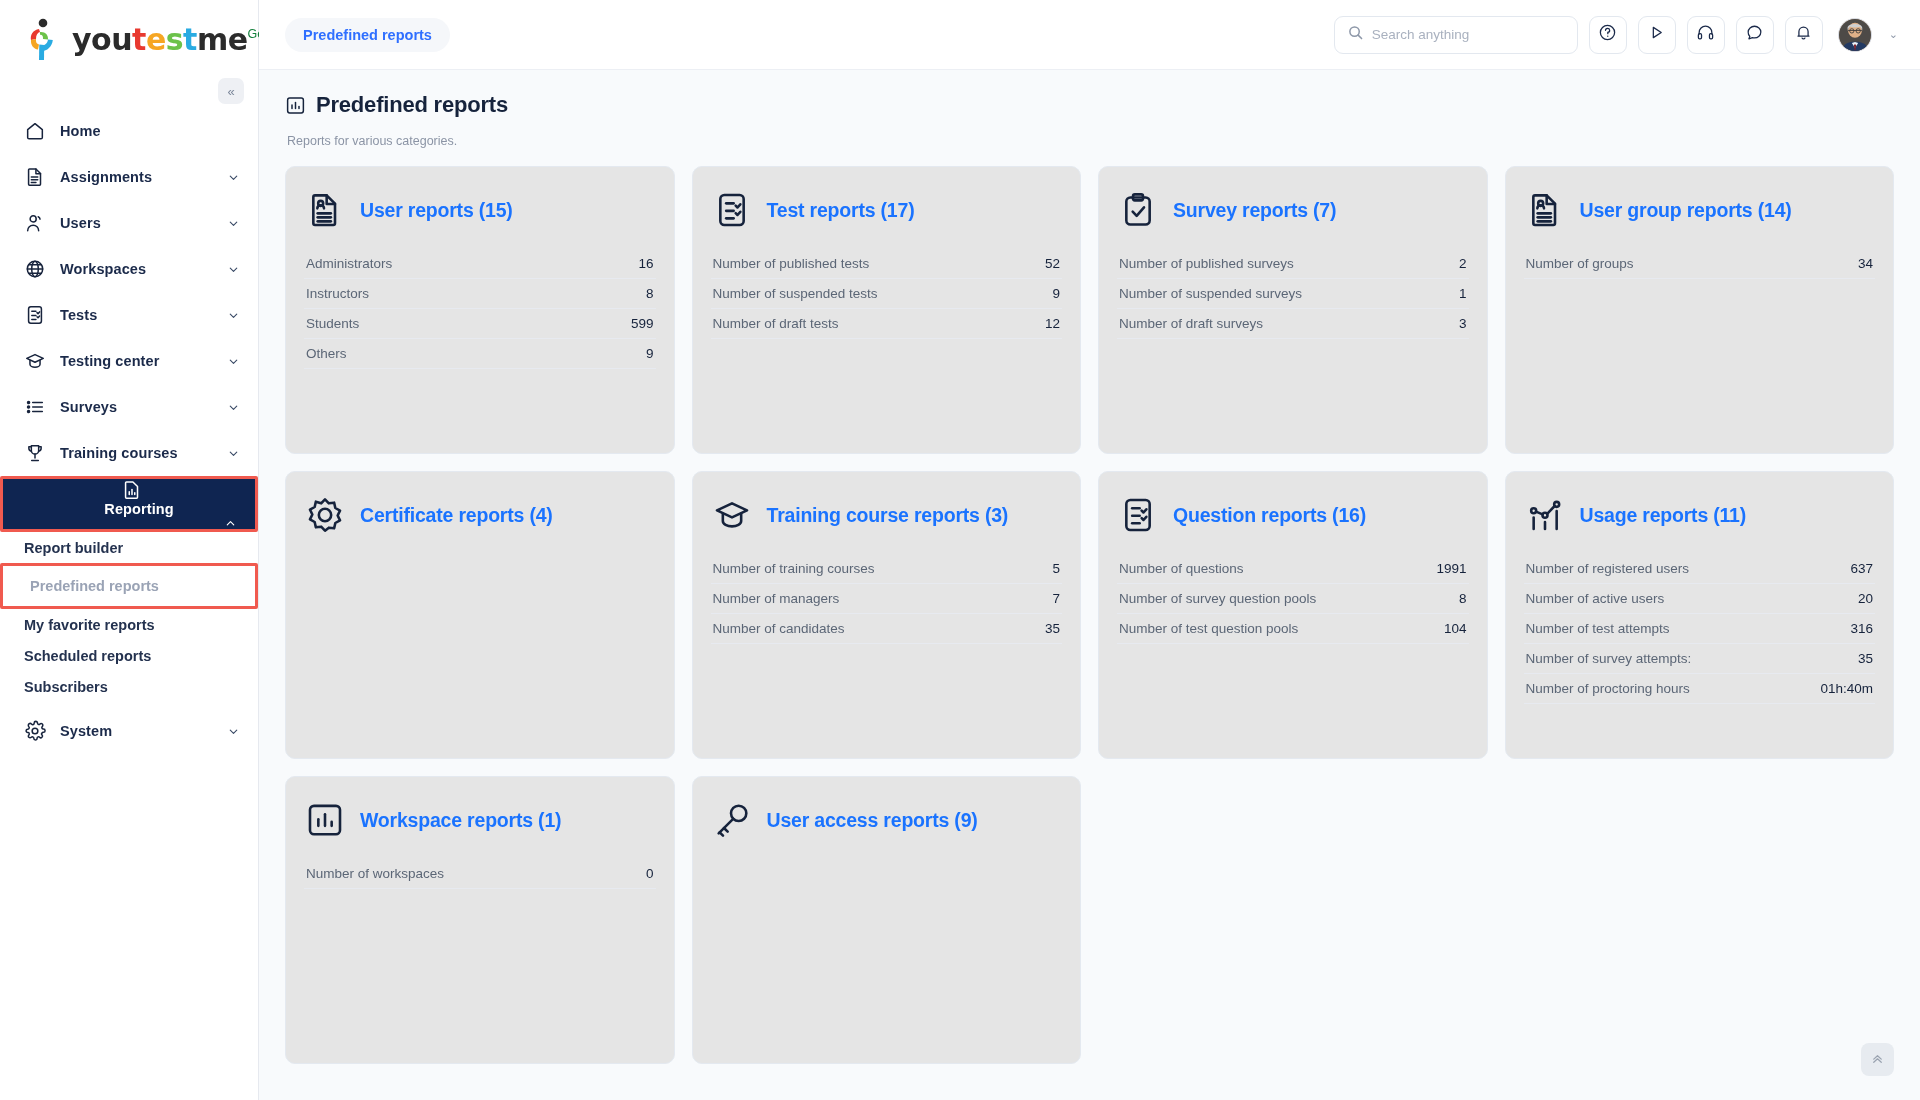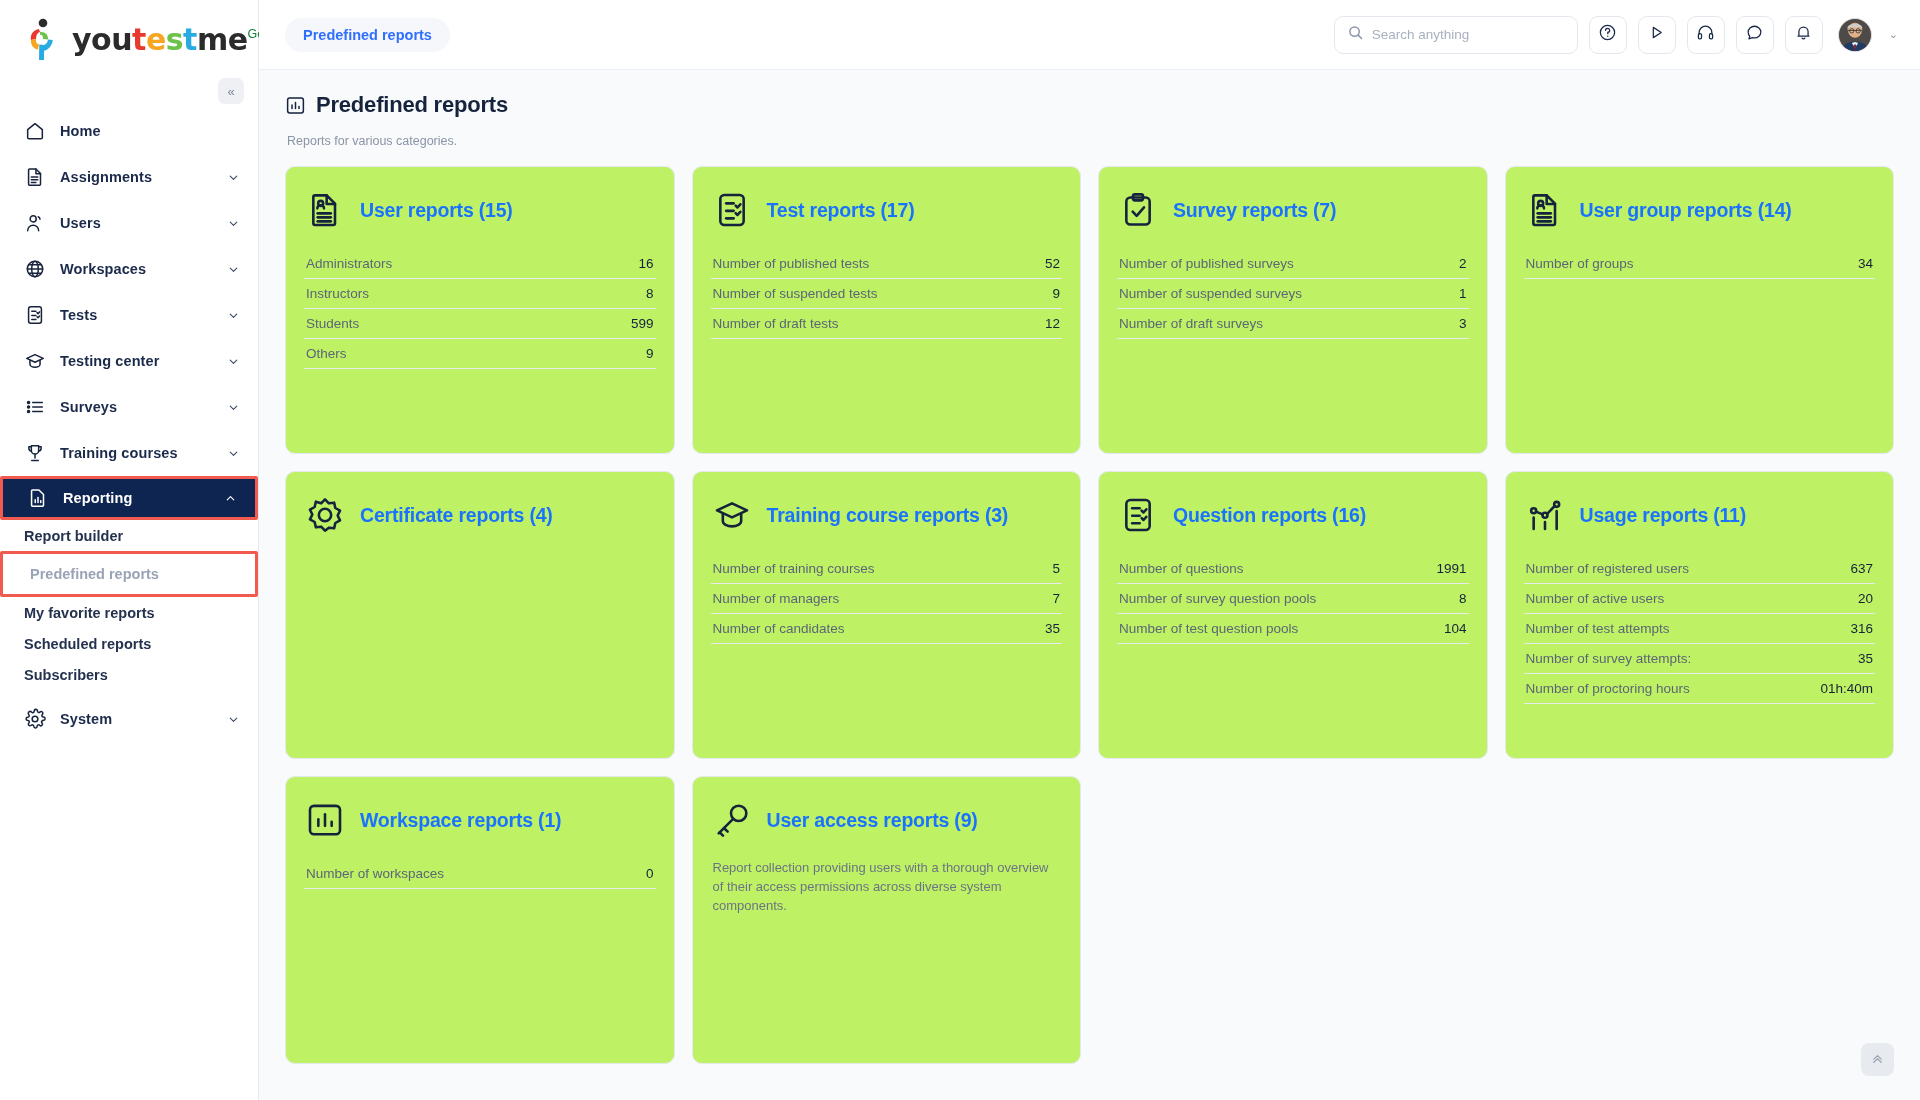--- a/index.html
+++ b/index.html
@@ -65,21 +65,22 @@
     color: #1b2a4a; letter-spacing: 0.1px;
   }
   .nav-item .chev {
     margin-left: auto; color: #3a4a66; font-size: 13px;
     display: flex; align-items: center;
   }
   .nav-item.active {
     background: #0f2551;
     border: 3px solid #f05a4f;
     border-radius: 2px;
-    height: 44px;
+    height: 56px;
+    flex-direction: column;
   }
   .nav-item.active .lbl { color: #ffffff; }
   .nav-item.active .ico { color: #ffffff; }
   .nav-item.active .chev { color: #ffffff; }
 
   .subnav-item {
     display: flex; align-items: center;
     height: 31px; padding-left: 24px;
     font-size: 14.5px; font-weight: 600; color: #24324f;
     cursor: pointer;
@@ -145,21 +146,21 @@
   .page-title { font-size: 22px; font-weight: 700; color: #16233c; letter-spacing: -0.2px; }
   .page-sub { font-size: 12.5px; color: #8b94a5; margin-top: 16px; margin-left: 2px; }
 
   .grid {
     margin-top: 18px;
     display: grid;
     grid-template-columns: repeat(4, 1fr);
     gap: 17px;
   }
   .card {
-    background: #bef264;
+    background: #e5e5e5;
     border: 1px solid #e4e9f0;
     border-radius: 10px;
     min-height: 288px;
     padding: 22px 18px 0 18px;
   }
   .card-head { display: flex; align-items: center; gap: 14px; margin-bottom: 18px; }
   .card-ico { width: 42px; height: 42px; flex: 0 0 42px; color: #16233c; display: flex; align-items: center; justify-content: center; }
   .card-title { font-size: 19.5px; font-weight: 700; color: #1a73ff; cursor: pointer; letter-spacing: -0.2px; }
   .stat-row {
     display: flex; align-items: center; justify-content: space-between;
@@ -714,21 +715,20 @@
               <span class="card-ico">
                 <svg width="40" height="40" viewBox="0 0 24 24" fill="none" stroke="currentColor" stroke-width="1.55" stroke-linecap="round" stroke-linejoin="round">
                   <circle cx="16" cy="8" r="4.6"></circle>
                   <line x1="12.7" y1="11.3" x2="4" y2="20"></line>
                   <line x1="7.2" y1="16.8" x2="9.4" y2="19"></line>
                   <line x1="4.6" y1="19.4" x2="6.6" y2="21.4"></line>
                 </svg>
               </span>
               <span class="card-title">User access reports (9)</span>
             </div>
-            <div class="card-desc">Report collection providing users with a thorough overview of their access permissions across diverse system components.</div>
           </div>
         </div>
     </div>
 
     <div class="scroll-top">
       <span>
         <svg width="15" height="15" viewBox="0 0 24 24" fill="none" stroke="#9aa3b0" stroke-width="2" stroke-linecap="round" stroke-linejoin="round">
           <polyline points="6,13 12,7.5 18,13"></polyline>
           <polyline points="6,18 12,12.5 18,18"></polyline>
         </svg>

